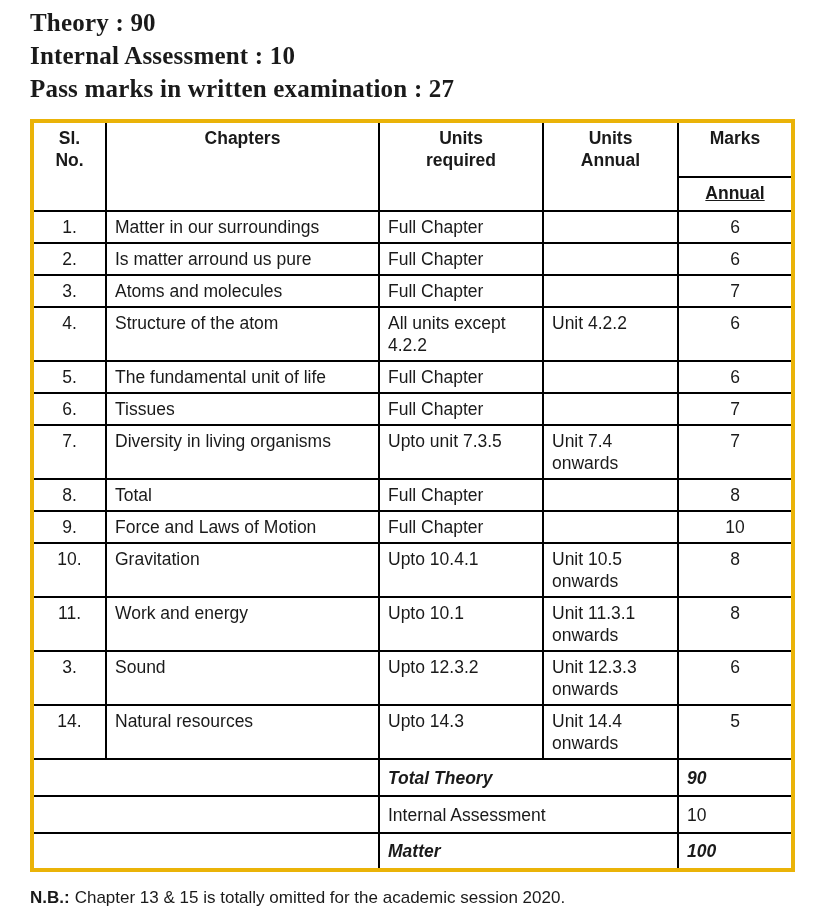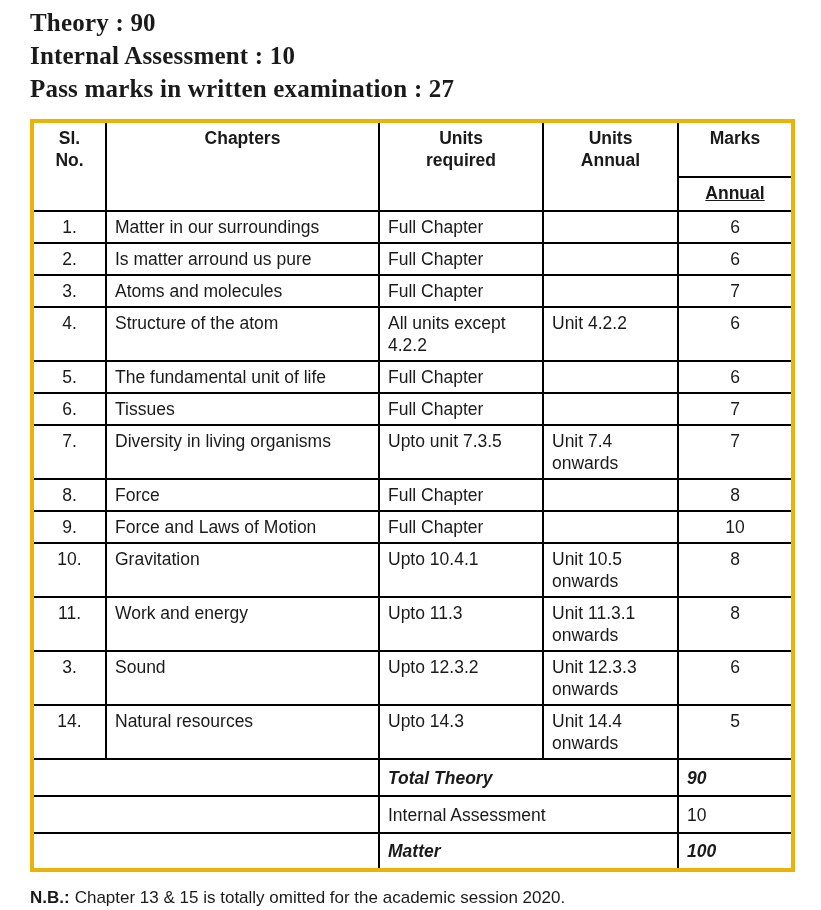--- a/index.html
+++ b/index.html
@@ -158,21 +158,21 @@
       </tr>
       <tr>
         <td class="cell-sl">7.</td>
         <td class="cell-chapter">Diversity in living organisms</td>
         <td class="cell-required">Upto unit 7.3.5</td>
         <td class="cell-omitted">Unit 7.4 onwards</td>
         <td class="cell-marks">7</td>
       </tr>
       <tr>
         <td class="cell-sl">8.</td>
-        <td class="cell-chapter">Force</td>
+        <td class="cell-chapter">Total</td>
         <td class="cell-required">Full Chapter</td>
         <td class="cell-omitted"></td>
         <td class="cell-marks">8</td>
       </tr>
       <tr>
         <td class="cell-sl">9.</td>
         <td class="cell-chapter">Force and Laws of Motion</td>
         <td class="cell-required">Full Chapter</td>
         <td class="cell-omitted"></td>
         <td class="cell-marks">10</td>
@@ -180,21 +180,21 @@
       <tr>
         <td class="cell-sl">10.</td>
         <td class="cell-chapter">Gravitation</td>
         <td class="cell-required">Upto 10.4.1</td>
         <td class="cell-omitted">Unit 10.5 onwards</td>
         <td class="cell-marks">8</td>
       </tr>
       <tr>
         <td class="cell-sl">11.</td>
         <td class="cell-chapter">Work and energy</td>
-        <td class="cell-required">Upto 11.3</td>
+        <td class="cell-required">Upto 10.1</td>
         <td class="cell-omitted">Unit 11.3.1 onwards</td>
         <td class="cell-marks">8</td>
       </tr>
       <tr>
         <td class="cell-sl">3.</td>
         <td class="cell-chapter">Sound</td>
         <td class="cell-required">Upto 12.3.2</td>
         <td class="cell-omitted">Unit 12.3.3 onwards</td>
         <td class="cell-marks">6</td>
       </tr>

